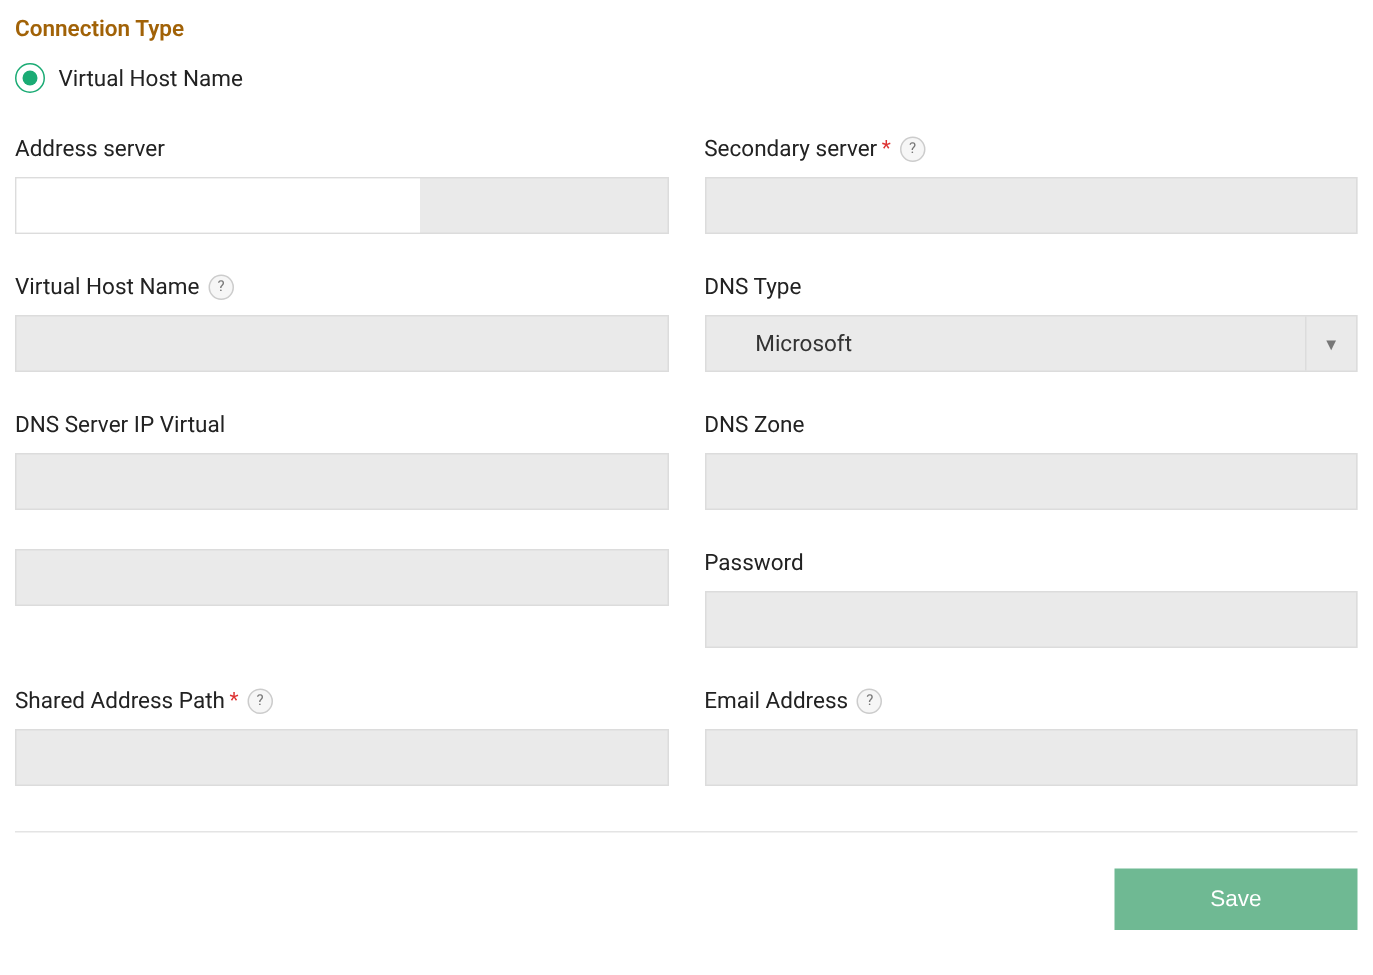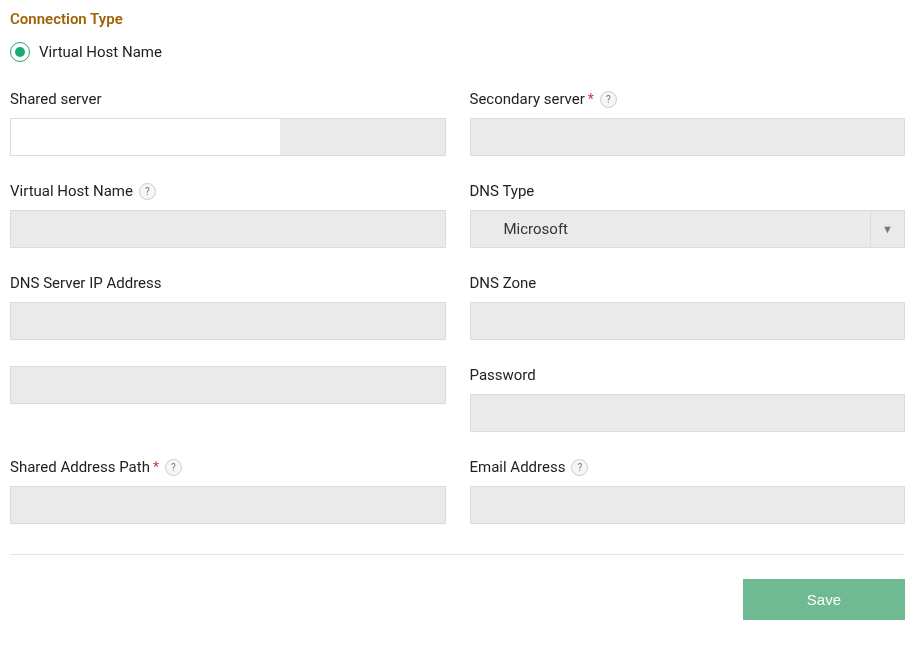--- a/index.html
+++ b/index.html
@@ -174,21 +174,21 @@
       <span class="radio-dot"></span>
     </span>
     <span class="radio-label">Virtual Host Name</span>
   </div>
 </div>
 
 <div class="form-grid">
 
   <div class="form-field">
     <div class="field-label-row">
-      <span class="field-label">Shared server</span>
+      <span class="field-label">Address server</span>
     </div>
     <div class="primary-combo">
       <input type="text" class="inner-input" value="" style="">
     </div>
   </div>
 
   <div class="form-field">
     <div class="field-label-row">
       <span class="field-label">Secondary server</span>
         <span class="required">*</span>
@@ -210,21 +210,21 @@
       <span class="field-label">DNS Type</span>
     </div>
     <div class="select-wrap">
       <span class="select-value">Microsoft</span>
       <span class="select-arrow">▼</span>
     </div>
   </div>
 
   <div class="form-field">
     <div class="field-label-row">
-      <span class="field-label">DNS Server IP Address</span>
+      <span class="field-label">DNS Server IP Virtual</span>
     </div>
     <input type="text" class="text-input" value="" style="">
   </div>
 
   <div class="form-field">
     <div class="field-label-row">
       <span class="field-label">DNS Zone</span>
     </div>
     <input type="text" class="text-input" value="" style="">
   </div>

